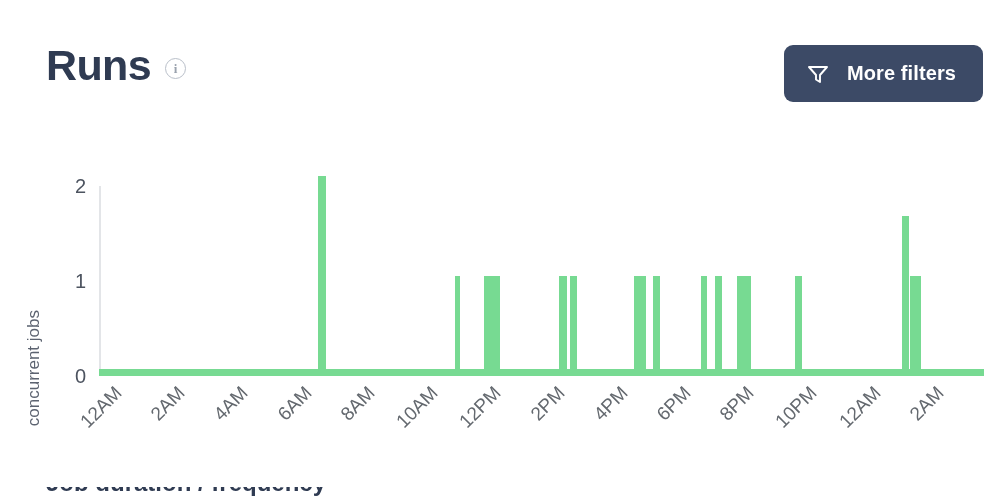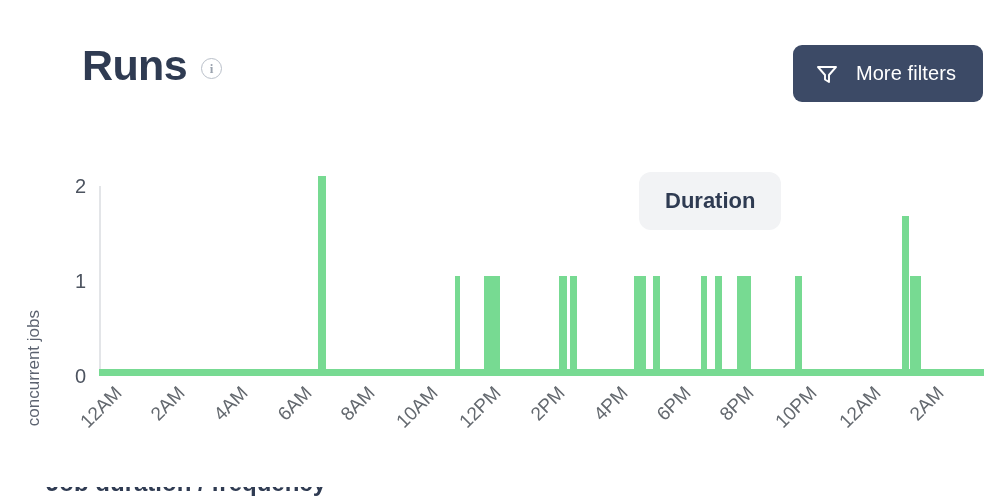--- a/index.html
+++ b/index.html
@@ -23,21 +23,20 @@
     left: 0; top: 0;
     width: 998px;
     height: 130px;
   }
   .page-title-wrap {
     position: absolute;
     left: 46px; top: 44px;
     display: flex;
     align-items: center;
     gap: 14px;
-    margin-left: 36px;
   }
   .page-title {
     font-size: 43px;
     font-weight: 700;
     color: #2f3b52;
     letter-spacing: -0.6px;
     line-height: 1;
   }
   .info-icon {
     width: 21px; height: 21px;
@@ -63,21 +62,21 @@
     border: none;
     border-radius: 9px;
     display: flex;
     align-items: center;
     gap: 17px;
     cursor: pointer;
   }
   .more-filters-btn .label {
     color: #ffffff;
     font-size: 20px;
-    font-weight: 400;
+    font-weight: 700;
     letter-spacing: 0.1px;
   }
   .funnel-icon { width: 24px; height: 24px; display:block; }
 
   
   .chart-area {
     position: absolute;
     left: 0; top: 130px;
     width: 998px;
     height: 368px;
@@ -261,20 +260,19 @@
         <div class="x-label" style="left: 616.714px;">4PM</div>
         <div class="x-label" style="left: 679.929px;">6PM</div>
         <div class="x-label" style="left: 743.143px;">8PM</div>
         <div class="x-label" style="left: 806.357px;">10PM</div>
         <div class="x-label" style="left: 869.571px;">12AM</div>
         <div class="x-label" style="left: 932.786px;">2AM</div>
       </div>
   </div>
 
   <div class="segmented">
-    <button class="seg-btn">Duration</button>
   </div>
 
   <div class="bottom-clip">
     <div class="txt">Job duration / frequency</div>
   </div>
 
 </div>
 
 </body></html>

